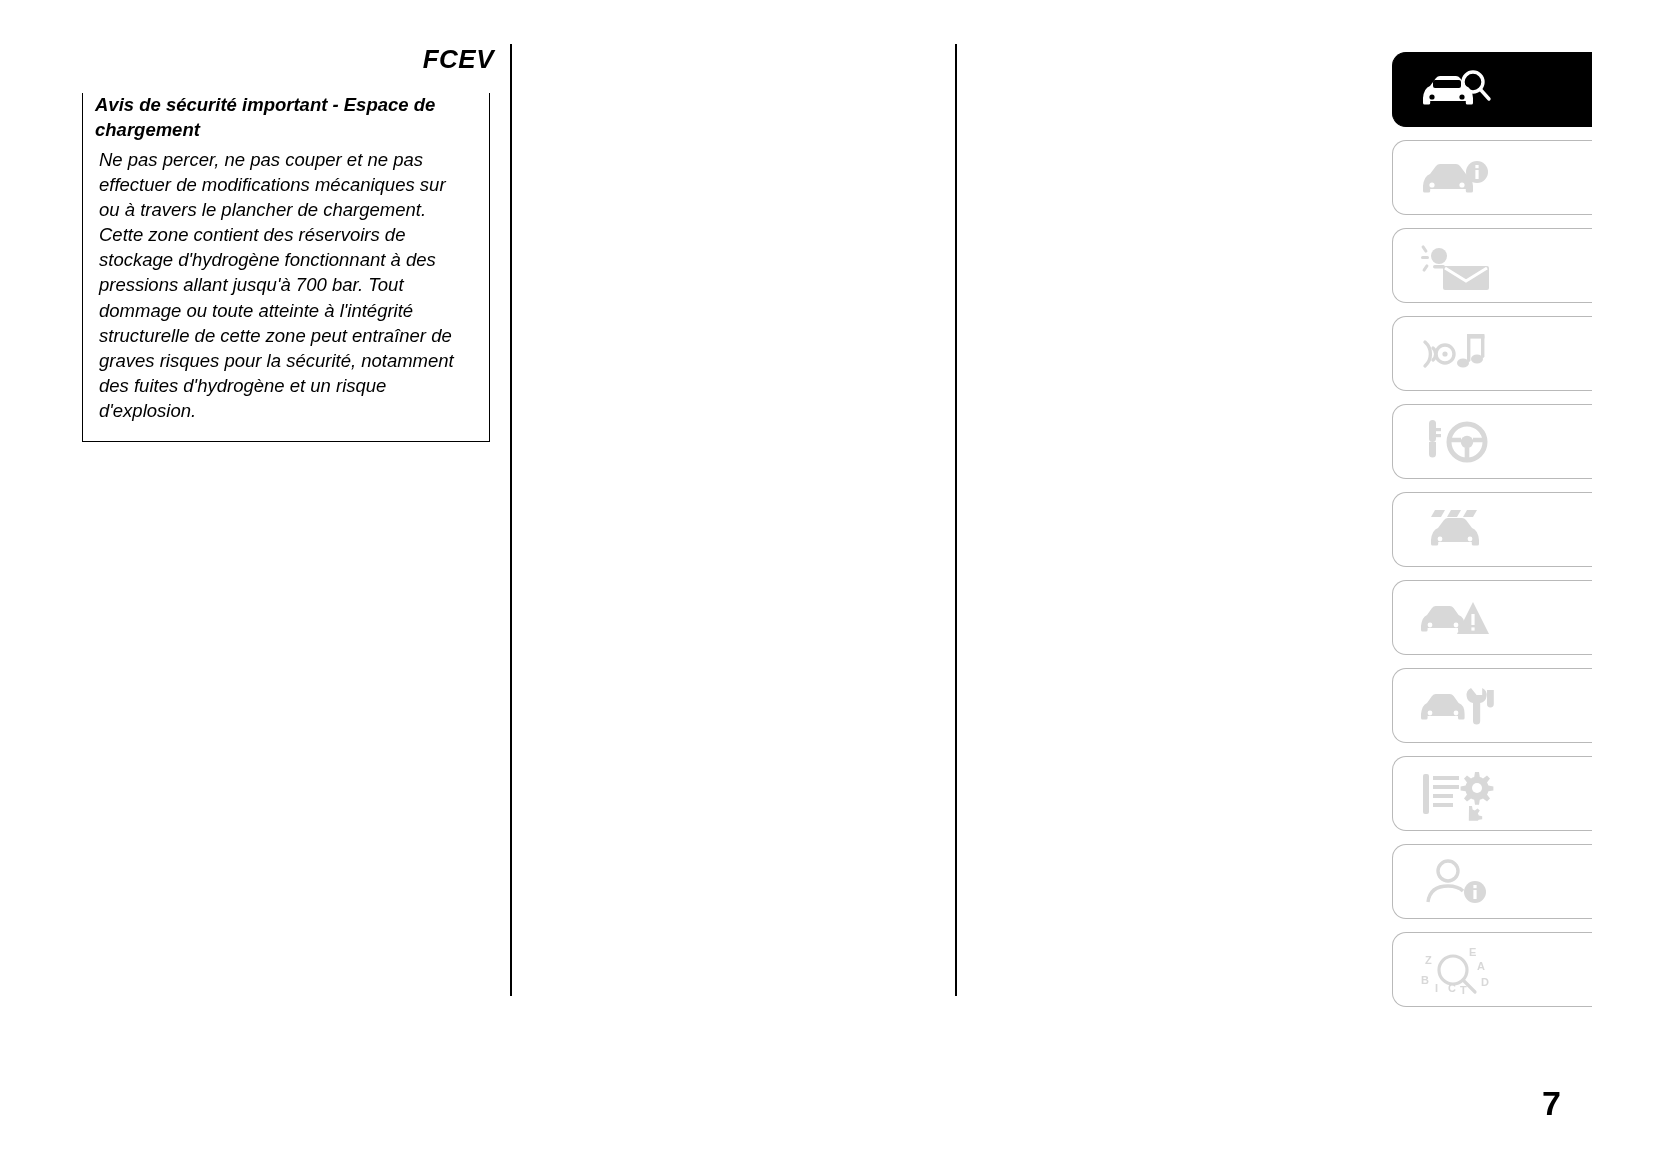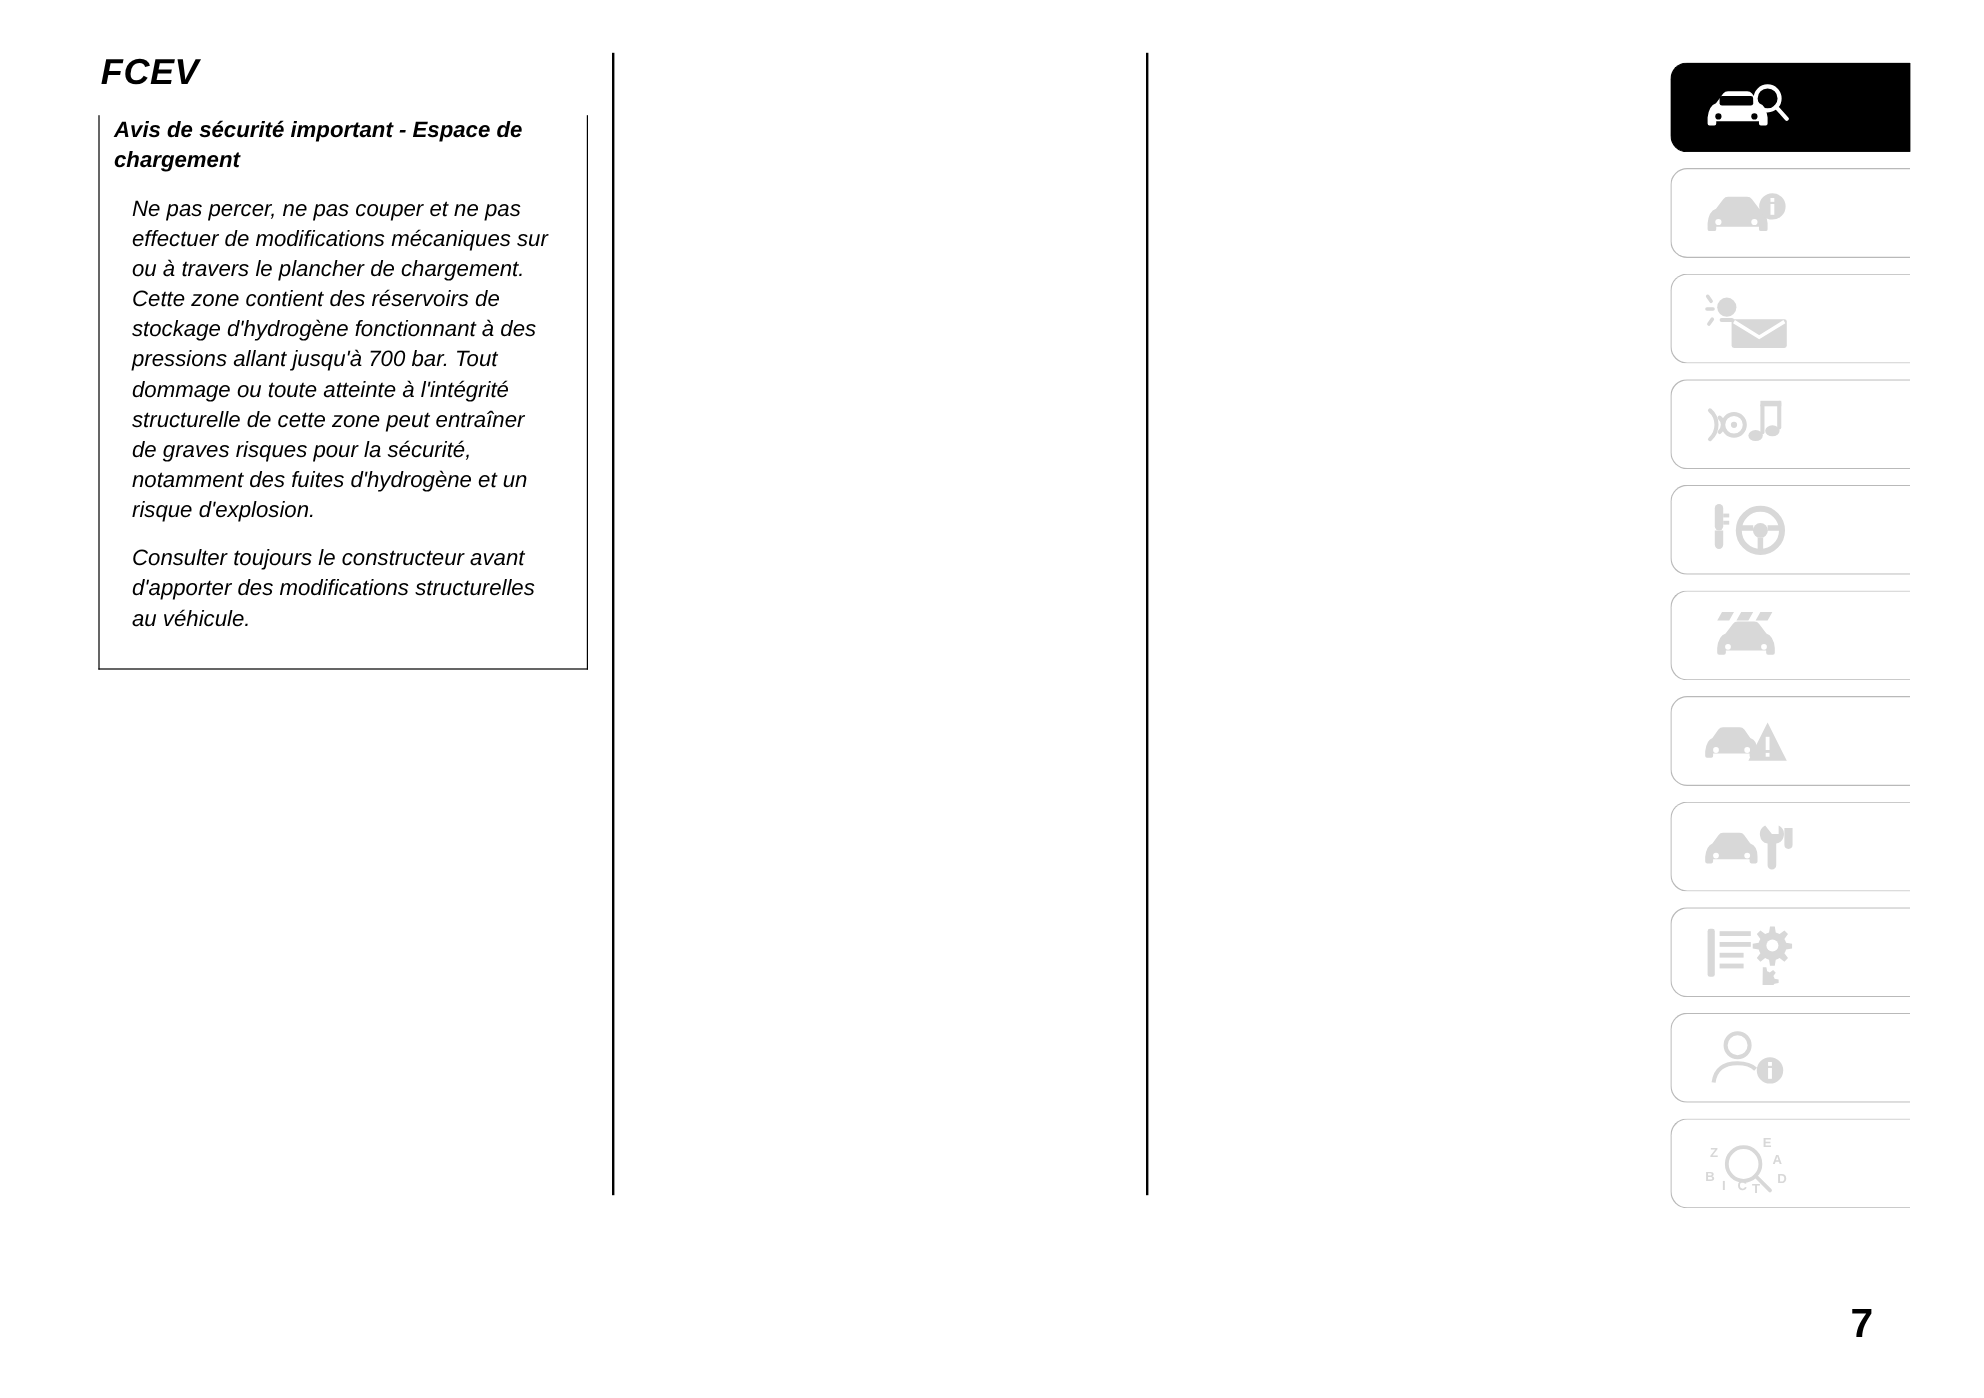--- a/index.html
+++ b/index.html
@@ -36,25 +36,26 @@
 
   
   #content-left {
     position: absolute;
     left: 82px;
     top: 44px;
     width: 412px;
   }
 
   #chapter-title {
-    font-size: 30px;
+    font-size: 26px;
     font-weight: bold;
     font-style: italic;
     letter-spacing: 0.5px;
     margin: 0 0 18px 2px;
+    text-align: right;
   }
 
   
   #danger-banner {
     position: relative;
     width: 410px;
     height: 52px;
     background: #d3d3d3;
     display: flex;
     align-items: center;
@@ -87,21 +88,21 @@
     font-size: 18.5px;
     font-weight: bold;
     font-style: italic;
     line-height: 1.34;
     margin: 0 0 2px 0;
   }
   .danger-para {
     font-size: 18.5px;
     font-style: italic;
     line-height: 1.36;
-    margin: 15px;
+    margin: 4px;
   }
 
   
   #tab-rail {
     position: absolute;
     left: 1392px;
     top: 52px;
     width: 200px;
   }
   .tab {
@@ -147,21 +148,20 @@
   <div class="col-rule" id="rule-2"></div>
 
   <div id="content-left">
 
     <div id="chapter-title">FCEV</div>
 
 
     <div id="danger-box">
       <div id="danger-heading">Avis de sécurité important - Espace de chargement</div>
       <p class="danger-para">Ne pas percer, ne pas couper et ne pas effectuer de modifications mécaniques sur ou à travers le plancher de chargement. Cette zone contient des réservoirs de stockage d'hydrogène fonctionnant à des pressions allant jusqu'à 700 bar. Tout dommage ou toute atteinte à l'intégrité structurelle de cette zone peut entraîner de graves risques pour la sécurité, notamment des fuites d'hydrogène et un risque d'explosion.</p>
-      <p class="danger-para">Consulter toujours le constructeur avant d'apporter des modifications structurelles au véhicule.</p>
     </div>
 
   </div>
 
   <div id="tab-rail">
 
     <div class="tab active">
       <span class="glyph">
         <svg viewBox="0 0 80 56" width="80" height="56" aria-hidden="true">
           <g fill="#ffffff">

